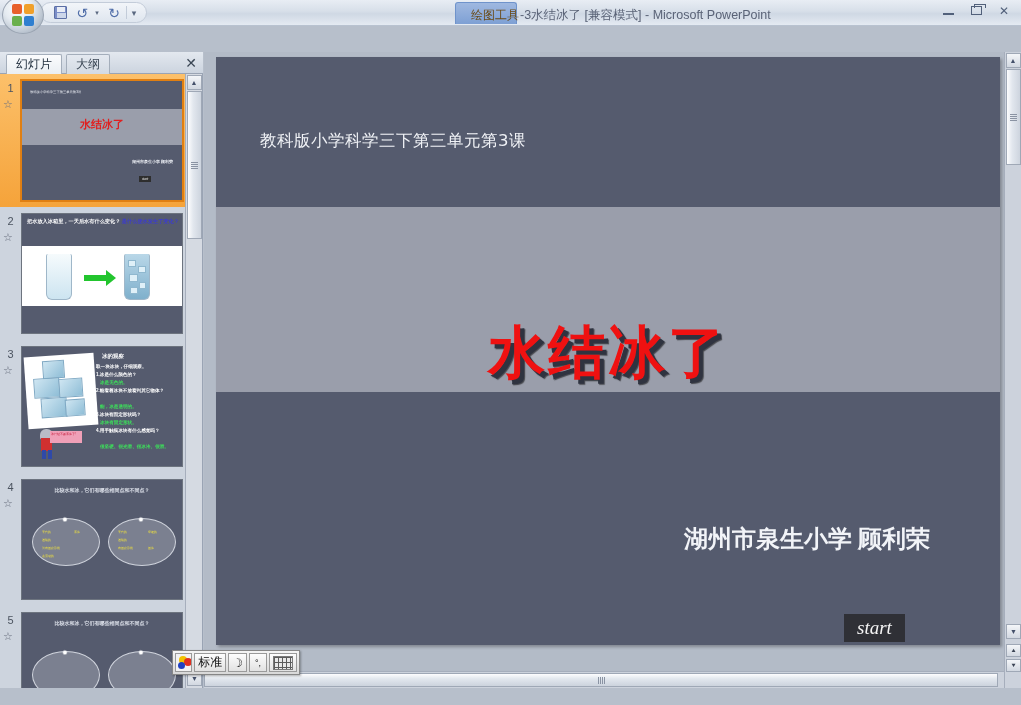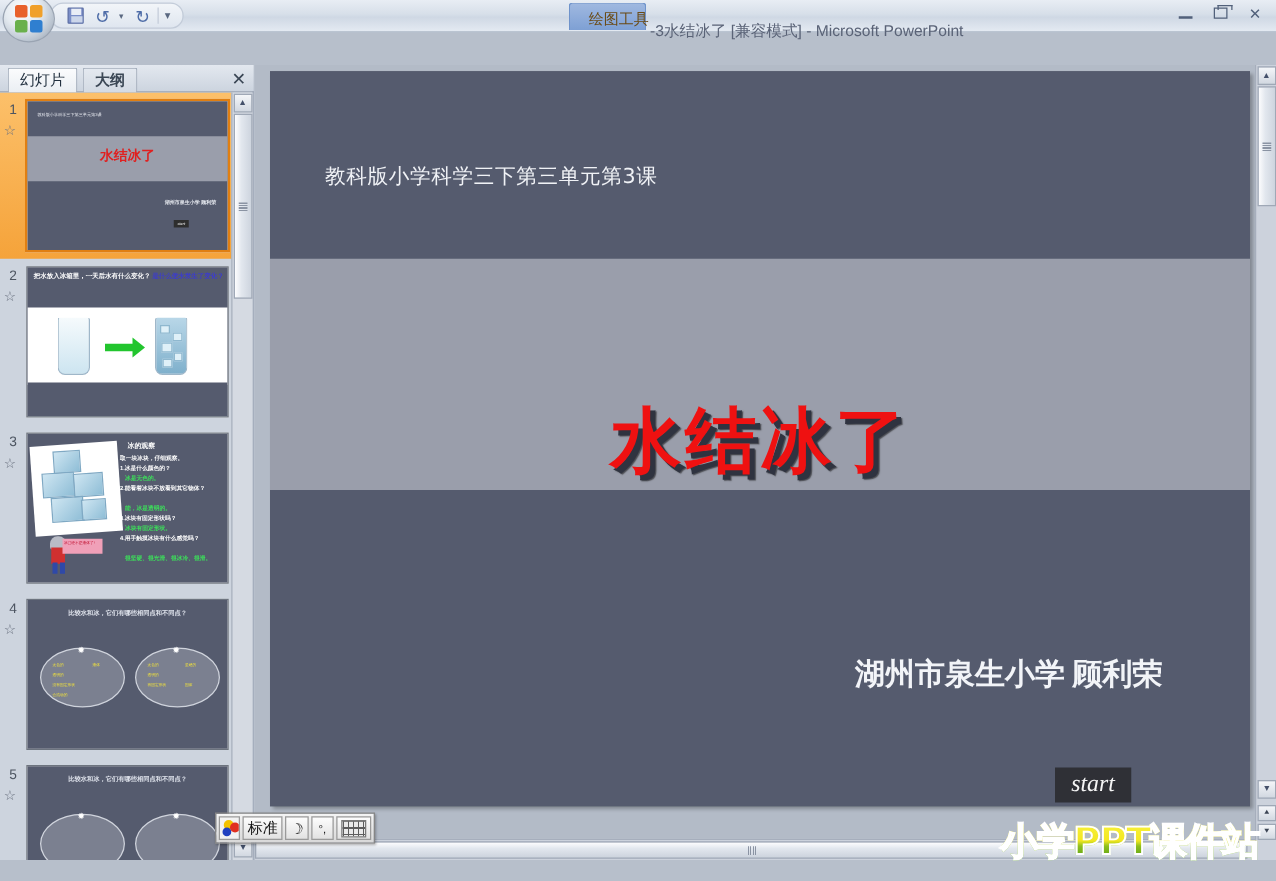--- a/index.html
+++ b/index.html
@@ -50,21 +50,21 @@
     position: absolute; left: 455px; top: 2px; width: 62px; height: 22px;
     background: linear-gradient(to bottom,#9fb8e0,#7ea0d4);
     border: 1px solid #6f93cb; border-bottom: none; border-radius: 3px 3px 0 0;
   }
   .ctxlabel {
     position: absolute; left: 462px; top: 5px; width: 66px; height: 21px;
     display:flex; align-items:center; justify-content:center;
     font-size: 12px; color: #6a4a14;
   }
   .wintitle {
-    position: absolute; left: 520px; top: 16px; height: 18px; line-height: 18px;
+    position: absolute; left: 520px; top: 6px; height: 18px; line-height: 18px;
     font-size: 12.5px; color: #5a6377; white-space: nowrap;
   }
   .winbtns { position: absolute; right: 6px; top: 2px; display: flex; gap: 6px; }
   .winbtn { width: 22px; height: 17px; display:flex; align-items:center; justify-content:center;
     font-size: 12px; color: #51607a; }
   .mini-g { width:11px;height:2px;background:#51607a;margin-top:7px;}
   .rest-g { width:11px;height:9px;border:1.6px solid #51607a; position:relative;}
   .rest-g::after{content:"";position:absolute;left:2px;top:-3px;width:10px;height:3px;border:1.5px solid #51607a;border-bottom:none;}
 
   
@@ -90,21 +90,21 @@
     background: #cdd4de;
     border-right: 1px solid #9aa4b4;
   }
   .panel-tabs { position: absolute; left: 0; top: 0; width: 203px; height: 22px;
     background: linear-gradient(to bottom,#e3e8ef,#ccd4df);
     border-bottom: 1px solid #9aa4b4; }
   .ptab { position: absolute; top: 2px; height: 20px; display:flex; align-items:center;
     font-size: 12px; color: #22303f; padding: 0 9px;
     background: linear-gradient(to bottom,#fbfcfd,#eaeef3);
     border: 1px solid #a4aebb; border-bottom: none; border-radius: 2px 2px 0 0; }
-  .ptab.inactive { background: linear-gradient(to bottom,#e4e9f0,#d3dae3); color:#3c4856;font-weight:bold; }
+  .ptab.inactive { background: linear-gradient(to bottom,#e4e9f0,#d3dae3); color:#3c4856; }
   .ptab-close { position: absolute; right: 6px; top: 3px; font-size: 14px; color: #3a4654; font-weight: 300; }
 
   .thumbs { position: absolute; left: 0; top: 22px; width: 186px; height: 614px; overflow: hidden; }
   .thumb-row { position: relative; width: 186px; height: 133px; }
   .thumb-row.sel { background: linear-gradient(to bottom,#fcc06a,#f5a33a); }
   .thumb-num { position: absolute; left: 3px; top: 8px; width: 15px; text-align: center;
     font-size: 11px; color: #4c5460; }
   .thumb-star { position: absolute; left: 3px; top: 24px; font-size: 11px; color: #6b7280; }
   .thumb-frame { position: absolute; left: 21px; top: 6px; width: 162px; height: 121px;
     border: 1px solid #6d747f; background: #fff; }
@@ -443,16 +443,15 @@
     <div class="ime-btn" style="min-width:32px;">标准</div>
     <div class="ime-btn" style="width:20px;">☽</div>
     <div class="ime-btn" style="width:20px;font-size:9px;">°,</div>
     <div class="ime-btn" style="width:28px;">
       <span class="kb"></span>
     </div>
   </div>
 
 
   <div class="wm">
-    <div class="wm1">小学PPT课件站</div>
   </div>
 
 </div>
 
 </body></html>

